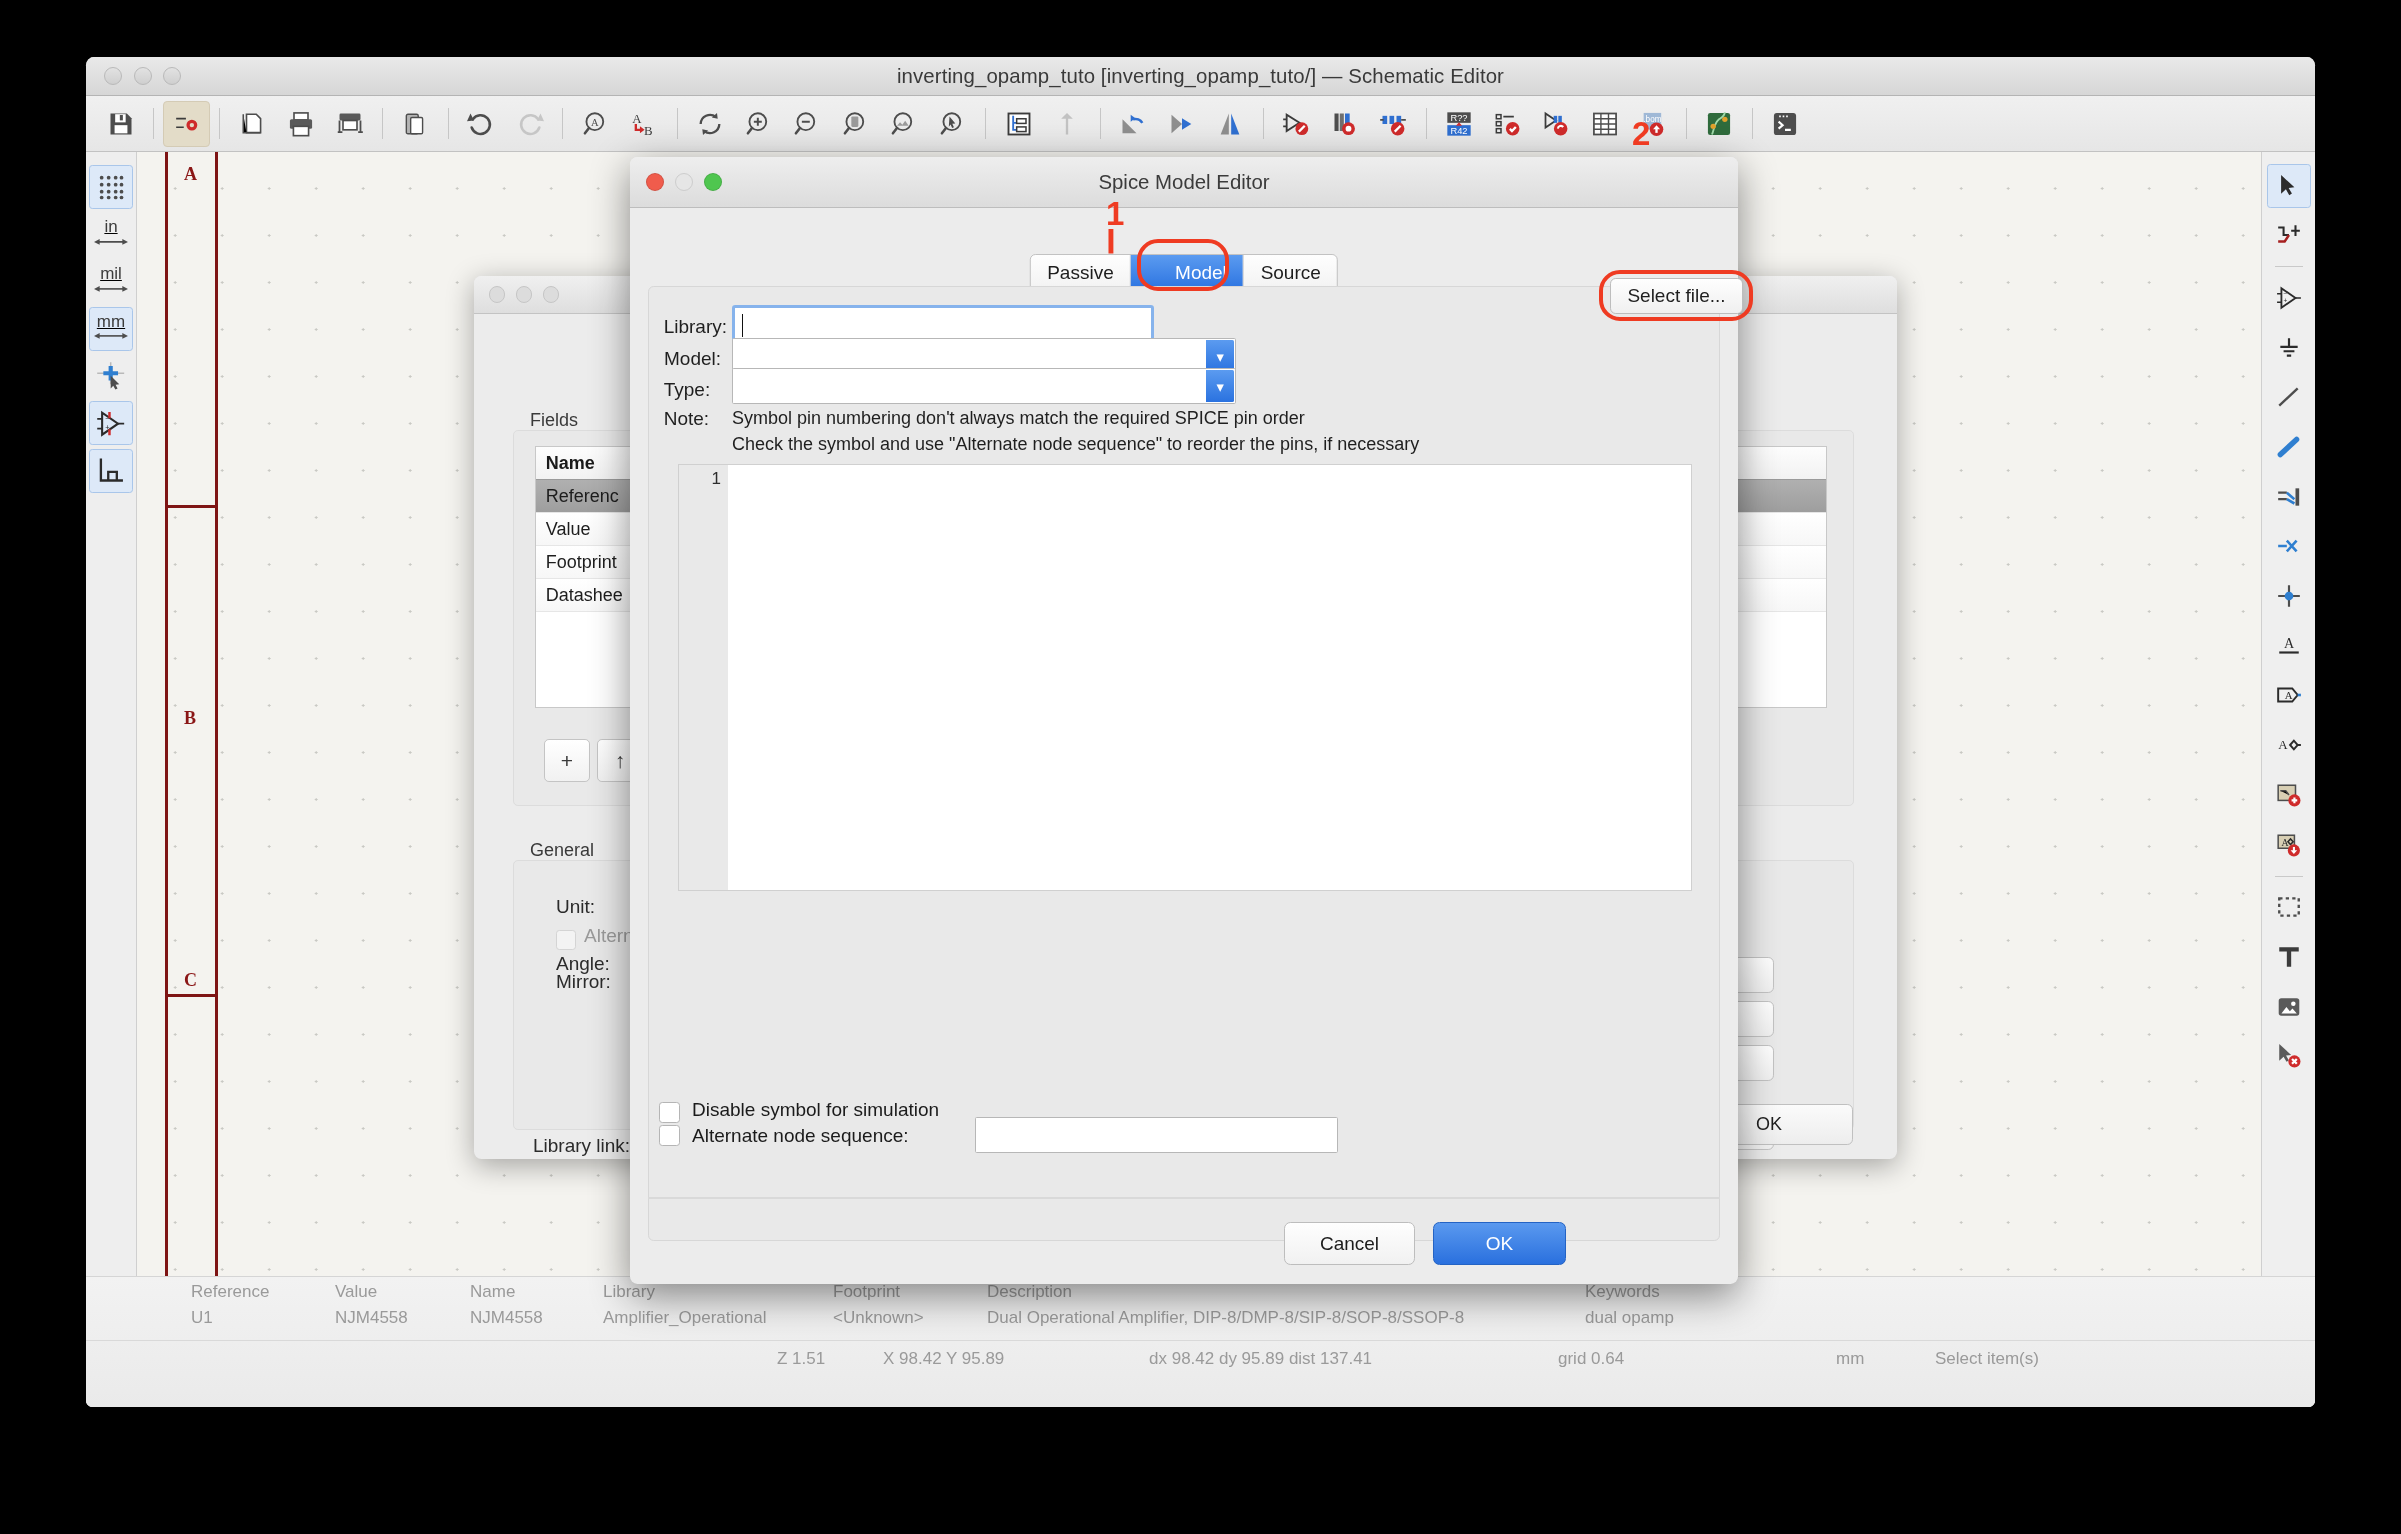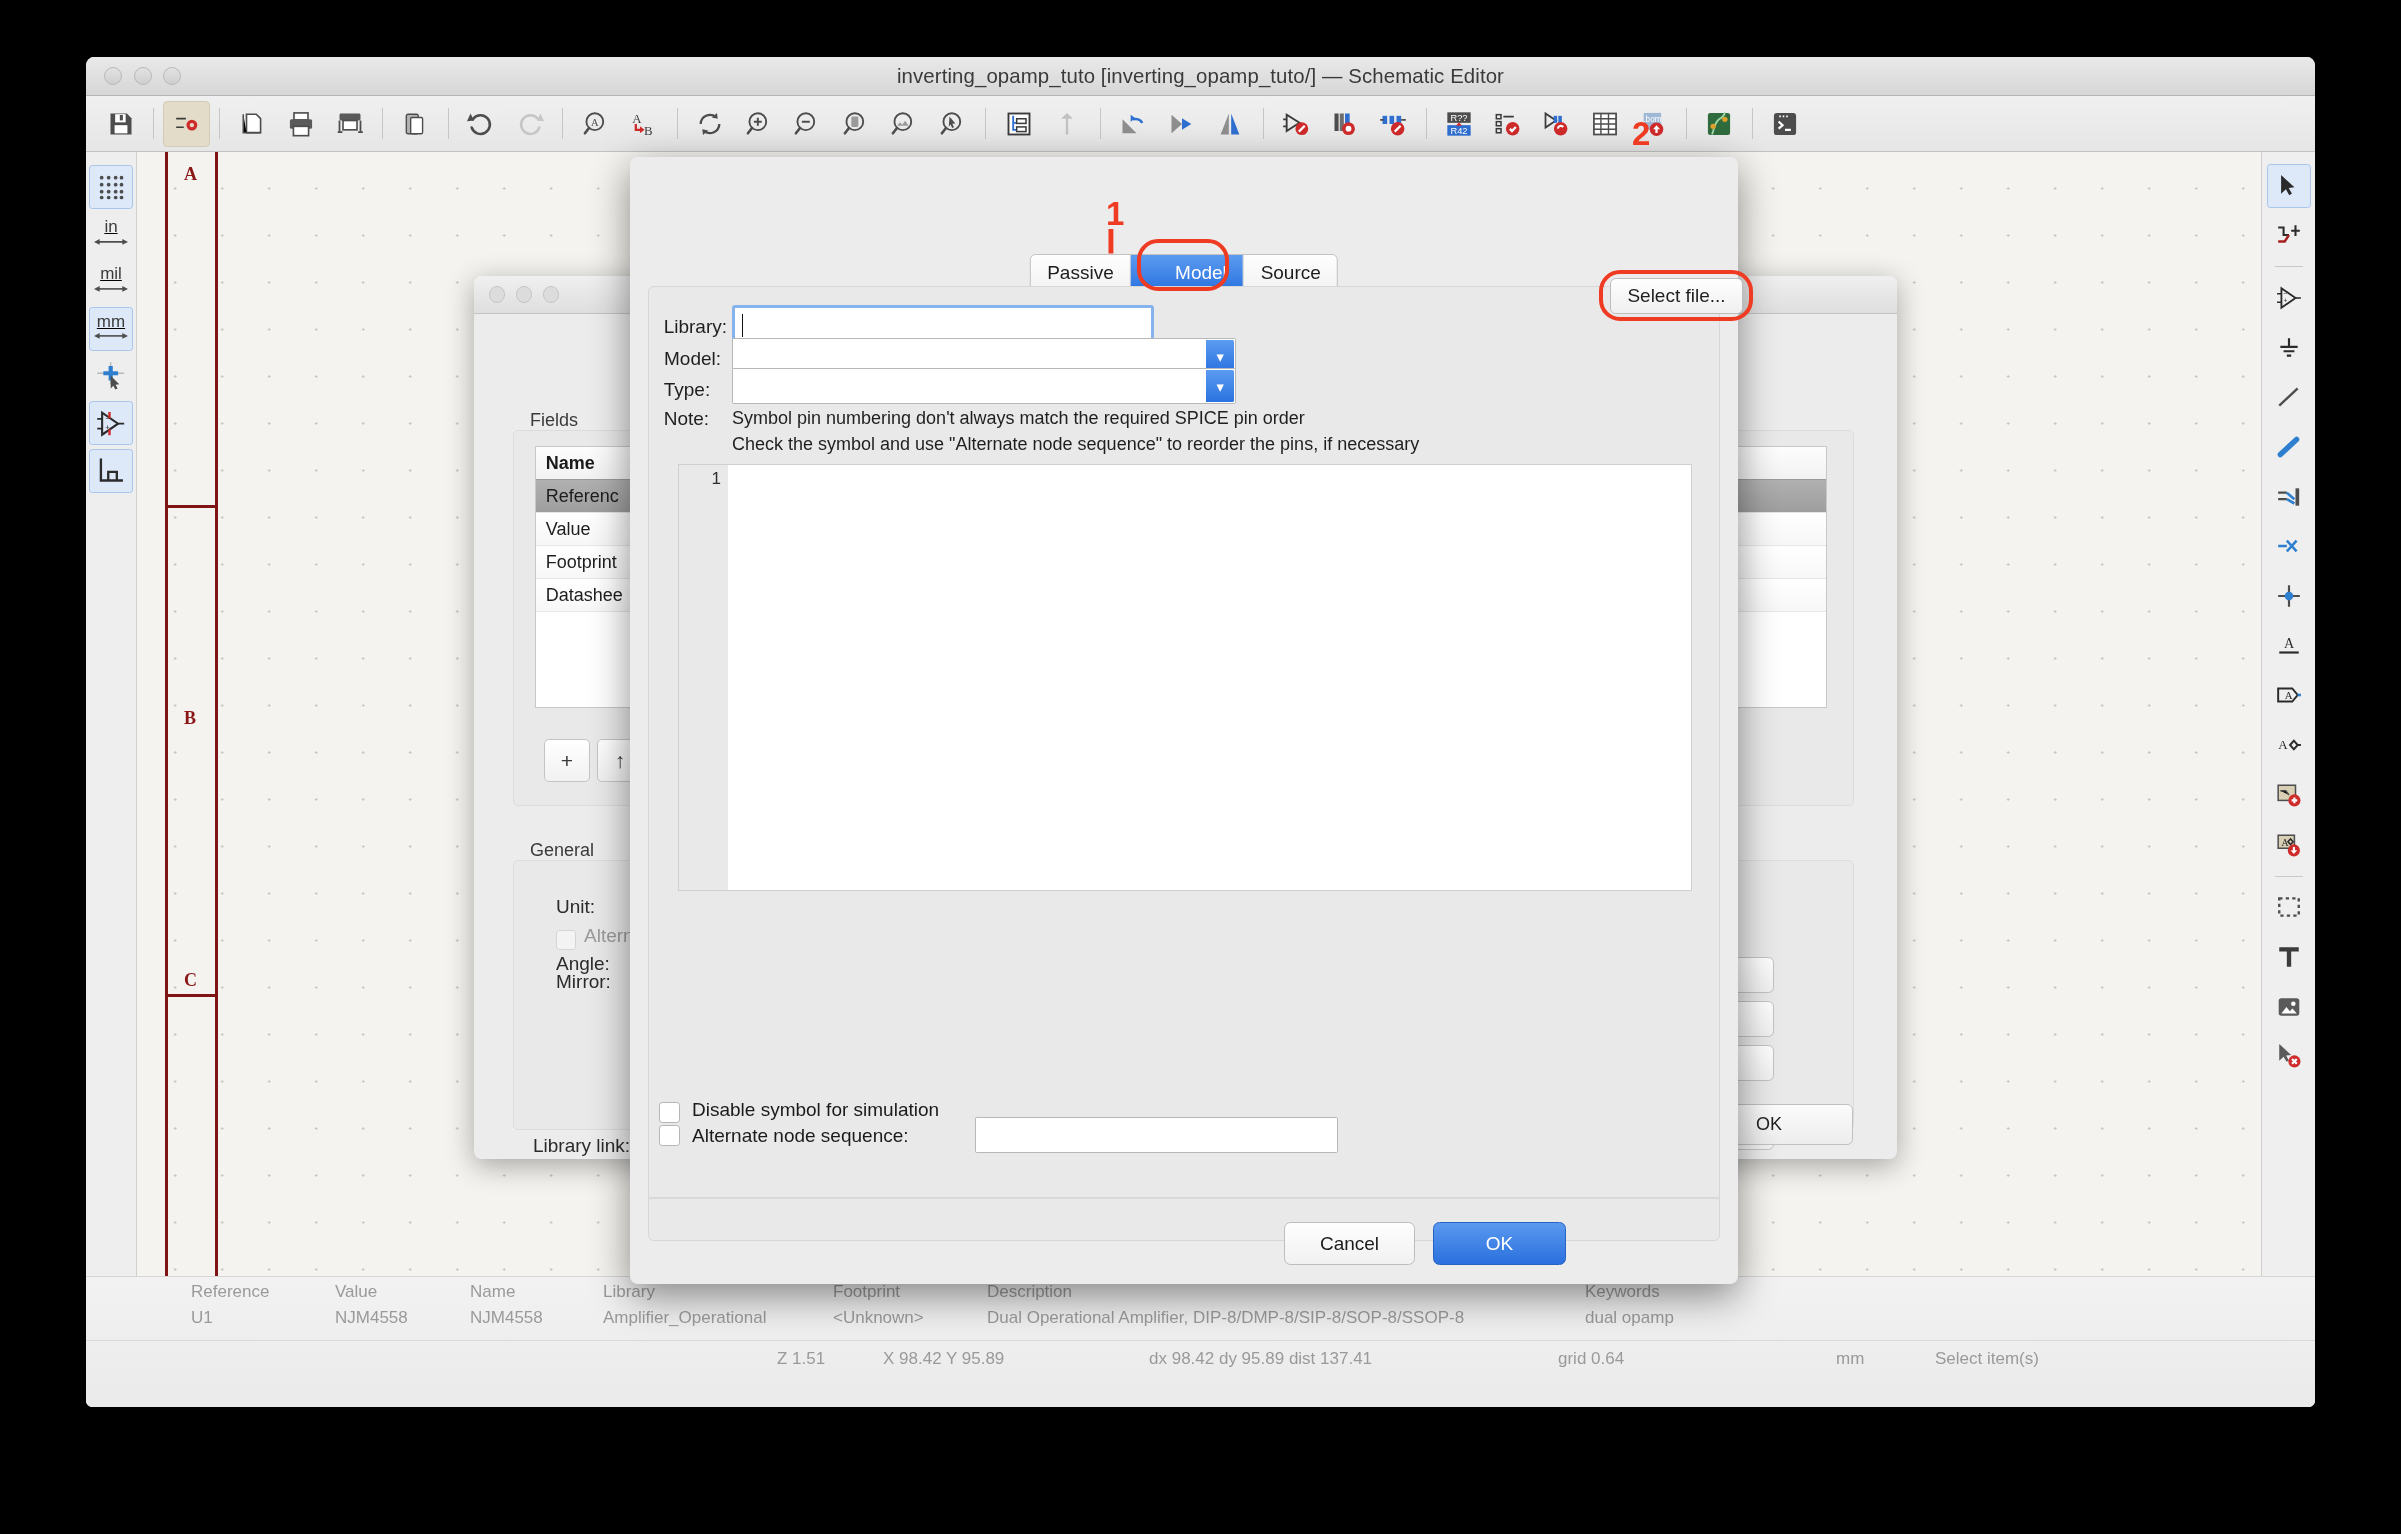--- a/index.html
+++ b/index.html
@@ -880,20 +880,28 @@
   <div class="pillbtn" style="left:1063px; top:725px; width:237px; height:36px;"></div>
   <div class="pillbtn" style="left:1063px; top:769px; width:237px; height:36px;"></div>
   <div class="pillbtn" style="left:1063px; top:838px; width:237px; height:36px;"></div>
 
 </div>
 
 <div class="ok-bg-btn" style="left:1685px; top:1104px; width:168px; height:41px;">OK</div>
 
 <div id="spice">
 
+  <div class="sp-title">
+    <div class="sp-traffic">
+      <div class="sp-dot r"></div>
+      <div class="sp-dot y"></div>
+      <div class="sp-dot g"></div>
+    </div>
+    <div class="t">Spice Model Editor</div>
+  </div>
 
   <div id="tabs">
     <div class="tab">Passive</div>
     <div class="tab sel">Model</div>
     <div class="tab">Source</div>
   </div>
 
   <div id="sp-panel">
 
     <div class="sp-label" style="left:14.7px; top:29.4px;">Library:</div>

